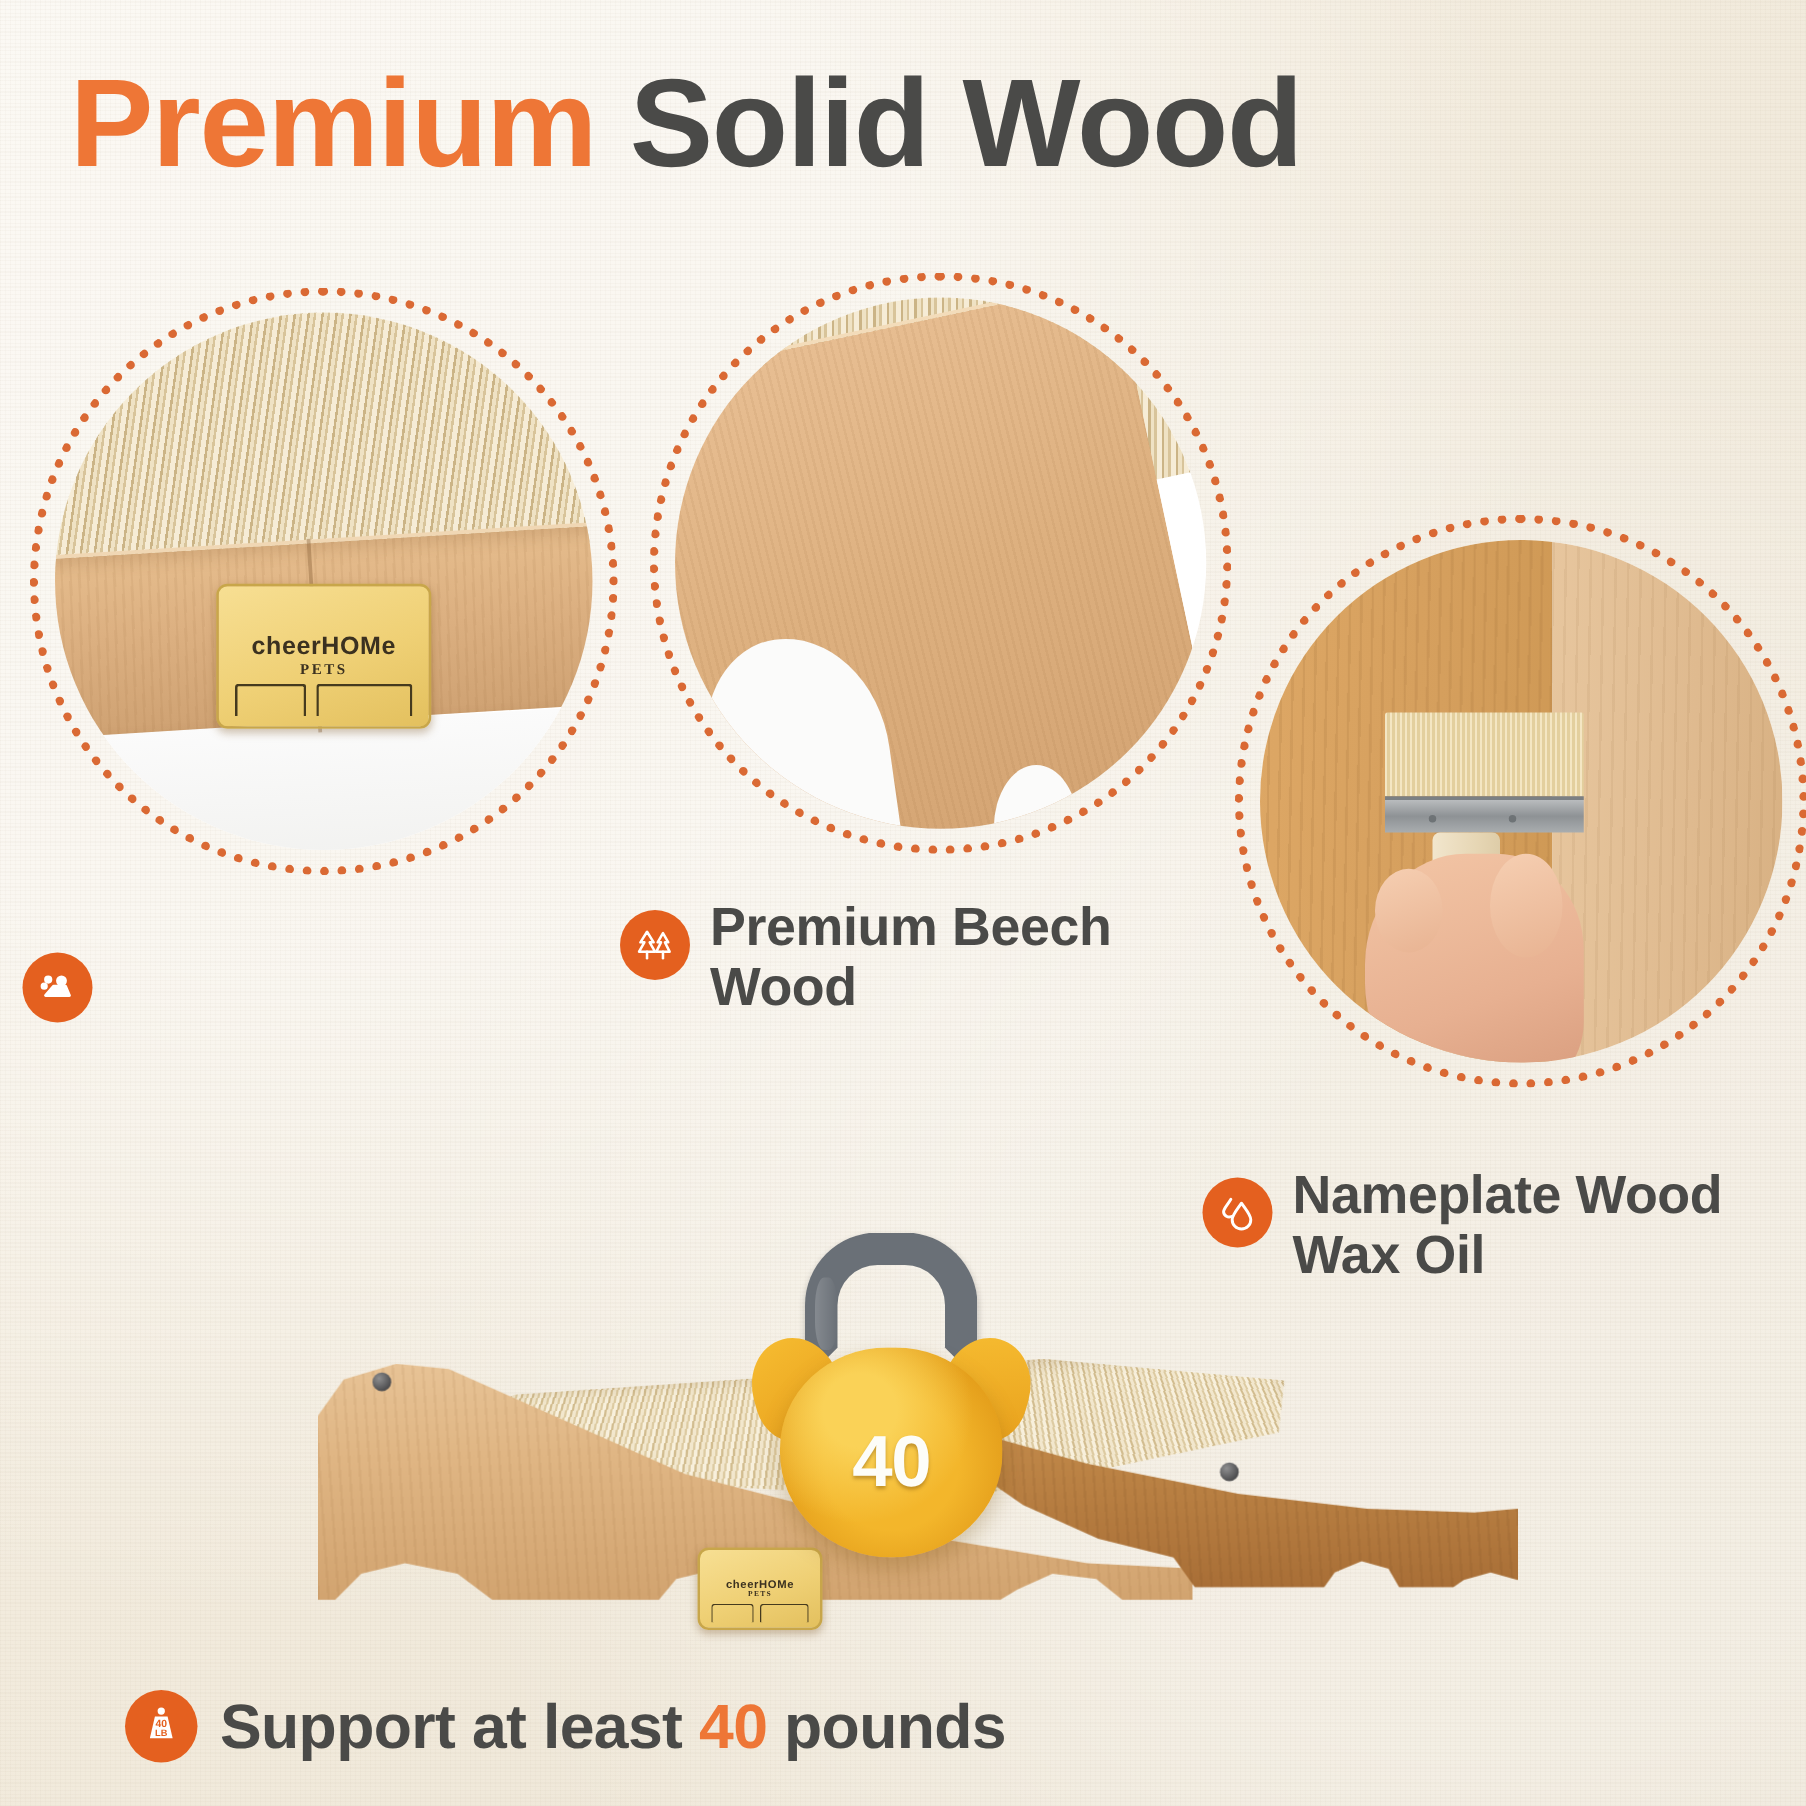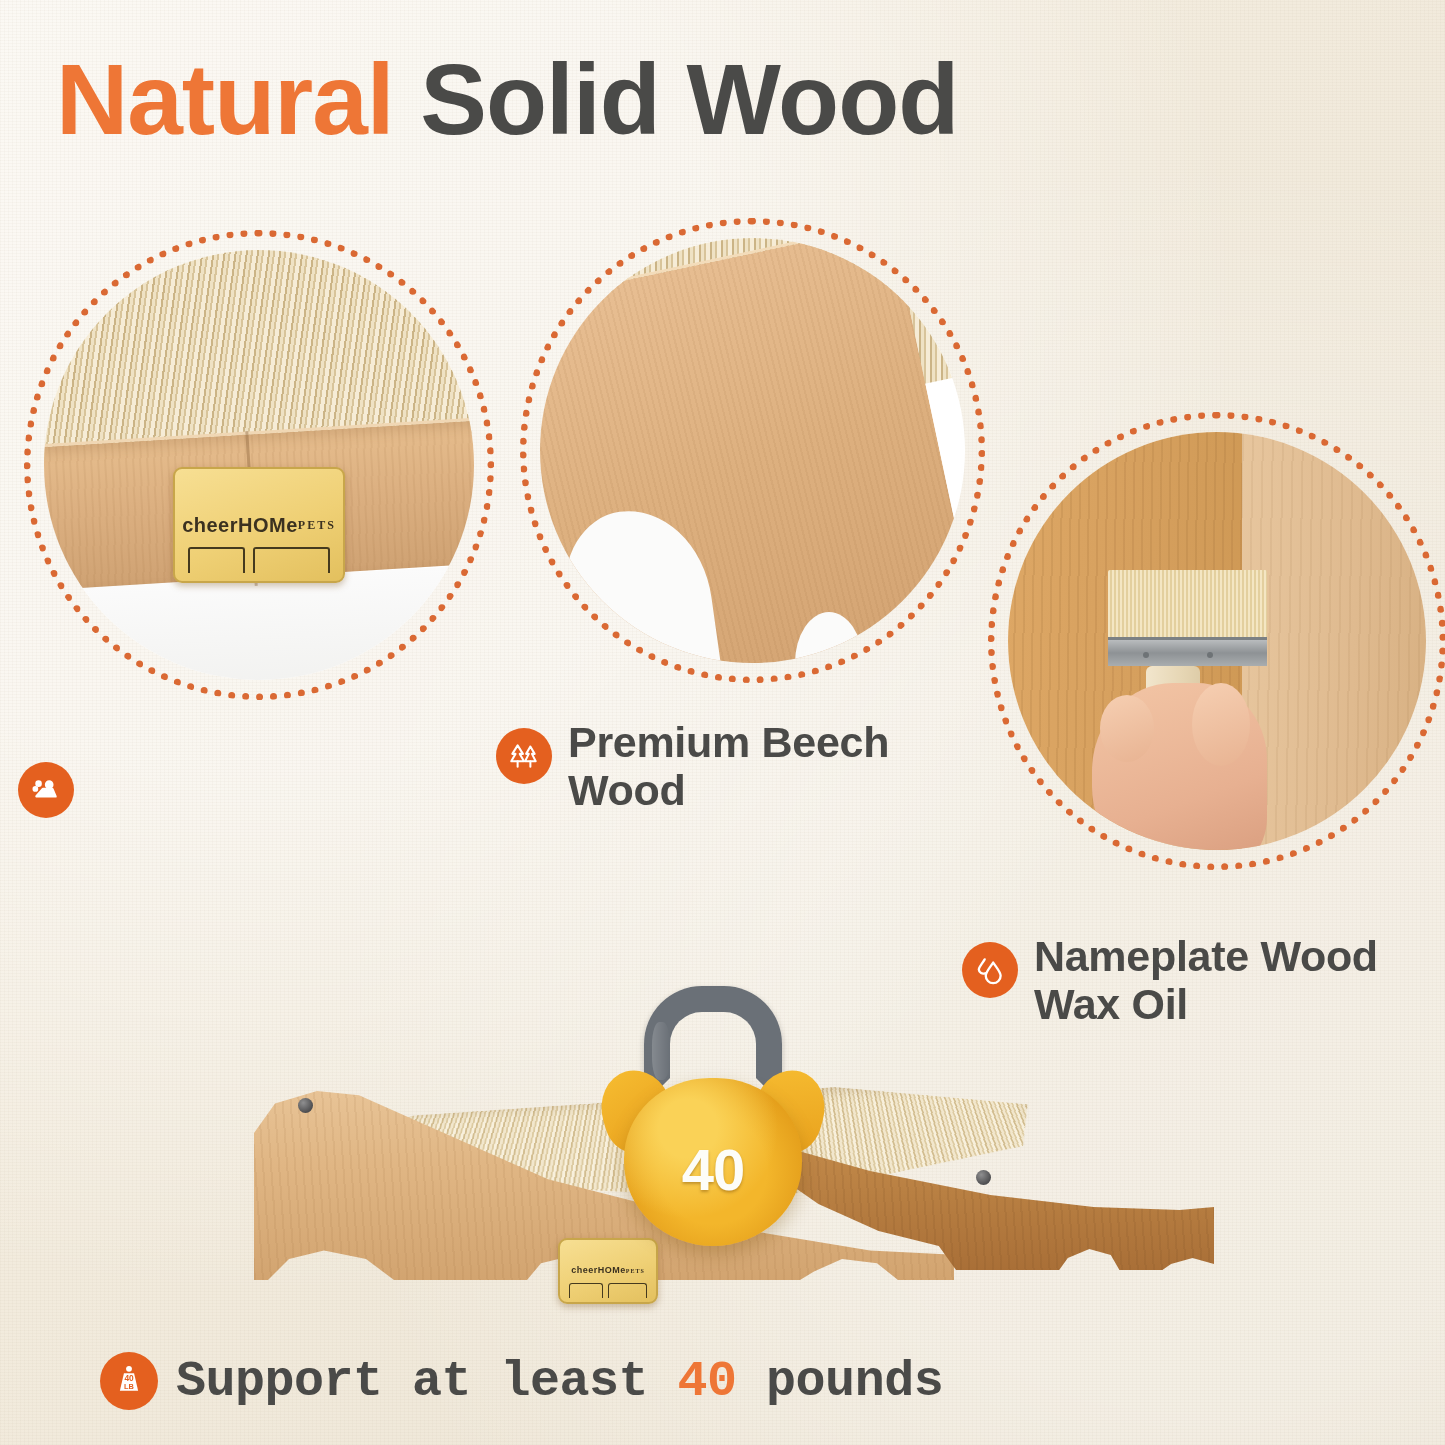--- a/index.html
+++ b/index.html
@@ -87,21 +87,21 @@
     position:absolute; left:-10%; bottom:-4%; width:120%; height:28%;
     background:linear-gradient(180deg,#fbfbfb,#f1f1ef);
     transform:rotate(-3deg);
   }
   .nameplate{
     position:absolute;
     background:linear-gradient(160deg,#f7df93 0%,#efd075 55%,#e3c05e 100%);
     border:2px solid #c8a64a;
     border-radius:9px;
     box-shadow:0 3px 7px rgba(120,80,30,.35);
-    display:flex; flex-direction:row;
+    display:flex; flex-direction:column;
     align-items:center; justify-content:center;
     overflow:hidden;
   }
   .np-text{
     color:#3b3120; font-weight:bold; line-height:1.05;
     text-align:center; letter-spacing:.5px;
   }
   .np-sub{
     color:#3b3120; font-weight:bold; letter-spacing:2px;
     background:none;
@@ -344,31 +344,30 @@
     display:flex; align-items:center; gap:18px;
   }
   #capIcon{
     width:58px; height:58px; border-radius:50%;
     background:#e4601f;
     display:flex; align-items:center; justify-content:center;
   }
   #capText{
     color:#4a4a48; font-size:50px; font-weight:bold; letter-spacing:-.5px;
     white-space:nowrap;
-    font-family:Liberation Mono, monospace;
   }
   #capText .hl{ color:#ee7636; }
 </style>
 </head>
 <body>
 
 <div id="poster">
 
   <div id="title">
-    <span class="t-a">Natural</span><span class="t-b"> Solid Wood</span>
+    <span class="t-a">Premium</span><span class="t-b"> Solid Wood</span>
   </div>
 
   <div class="circle-wrap" id="c1">
     <div class="dotgirdle"></div>
     <div class="photo">
       <div class="floor"></div>
       <div class="sisal"></div>
       <div class="woodband"></div>
       <div class="seam"></div>
       <div class="nameplate">

